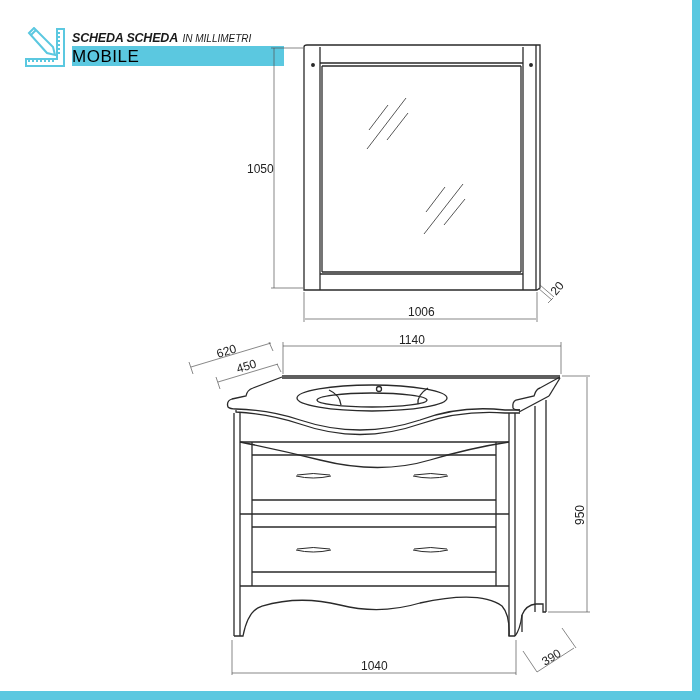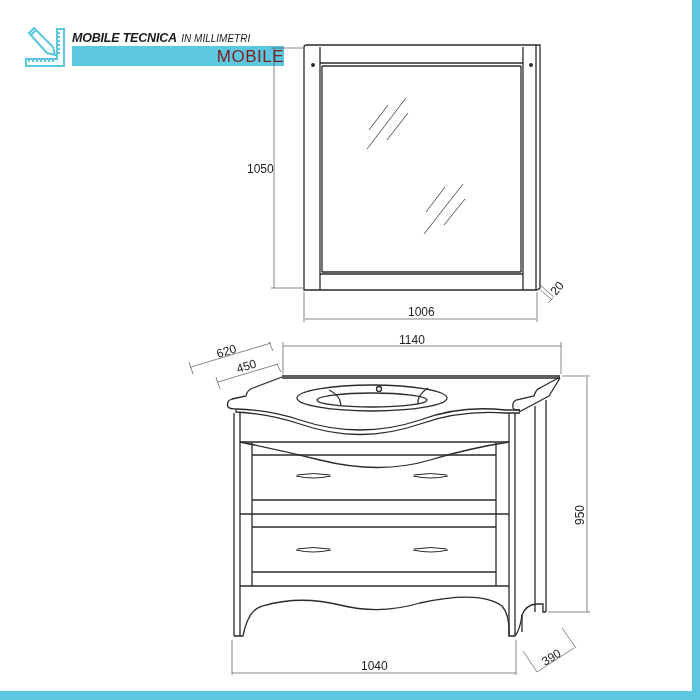--- a/index.html
+++ b/index.html
@@ -4,42 +4,42 @@
 <style>
   html, body { margin:0; padding:0; }
   body { width:700px; height:700px; position:relative; background:#ffffff; overflow:hidden; font-family:"Liberation Sans", sans-serif; }
   .border-right { position:absolute; right:0; top:0; width:8px; height:700px; }
   .border-bottom { position:absolute; left:0; bottom:0; width:700px; height:9px; }
   .header { position:absolute; left:25px; top:27px; }
   .logo { position:absolute; left:0; top:0; width:40px; height:40px; }
   .title-line { position:absolute; left:47px; top:1px; white-space:nowrap; color:#1a1a1a; }
   .title-main { font-weight:bold; font-style:italic; font-size:12.5px; letter-spacing:-0.2px; }
   .title-sub { font-style:italic; font-size:10px; margin-left:0; }
-  .banner { position:absolute; left:47px; top:19px; width:212px; height:20px; color:#7f1d1d; font-size:17px; text-align:right; line-height:21px; letter-spacing:0.5px; }
+  .banner { position:absolute; left:47px; top:19px; width:212px; height:20px; color:#000000; font-size:17px; text-align:left; line-height:21px; letter-spacing:0.5px; }
   svg.drawing { position:absolute; left:0; top:0; }
   .dim { font-family:"Liberation Sans", sans-serif; font-size:12px; fill:#222; }
 </style>
 </head>
 <body>
 
 <div class="border-right" style="background:#5bc8e0;"></div>
 <div class="border-bottom" style="background:#5bc8e0;"></div>
 
 <div class="header">
   <svg class="logo" viewBox="0 0 40 40" width="40" height="40">
     <g fill="none" stroke="#5bc8e0" stroke-width="2">
       <path d="M4 6 L9 1 L28 20 L30 28 L22 26 Z"></path>
       <line x1="6" y1="8" x2="11" y2="3"></line>
       <path d="M32 2 L39 2 L39 39 L1 39 L1 32 L32 32 Z"></path>
       <path d="M4 32 v3 M8 32 v3 M12 32 v3 M16 32 v3 M20 32 v3 M24 32 v3 M28 32 v3"></path>
       <path d="M35 6 h-3 M35 10 h-3 M35 14 h-3 M35 18 h-3 M35 22 h-3 M35 26 h-3"></path>
     </g>
   </svg>
   <div class="title-line">
-    <span class="title-main">MOBILE TECNICA</span>
+    <span class="title-main">SCHEDA SCHEDA</span>
     <span class="title-sub">IN MILLIMETRI</span>
   </div>
   <div class="banner" style="background:#5bc8e0;">MOBILE</div>
 </div>
 
 <svg class="drawing" width="700" height="700" viewBox="0 0 700 700">
 
   <g fill="none" stroke="#2a2a2a" stroke-width="1.3">
     <path d="M304 290 L304 47 Q304 45 307 45 L540 45 L540 288 L537 290 Z"></path>
     <line x1="536" y1="45" x2="536" y2="290"></line>

